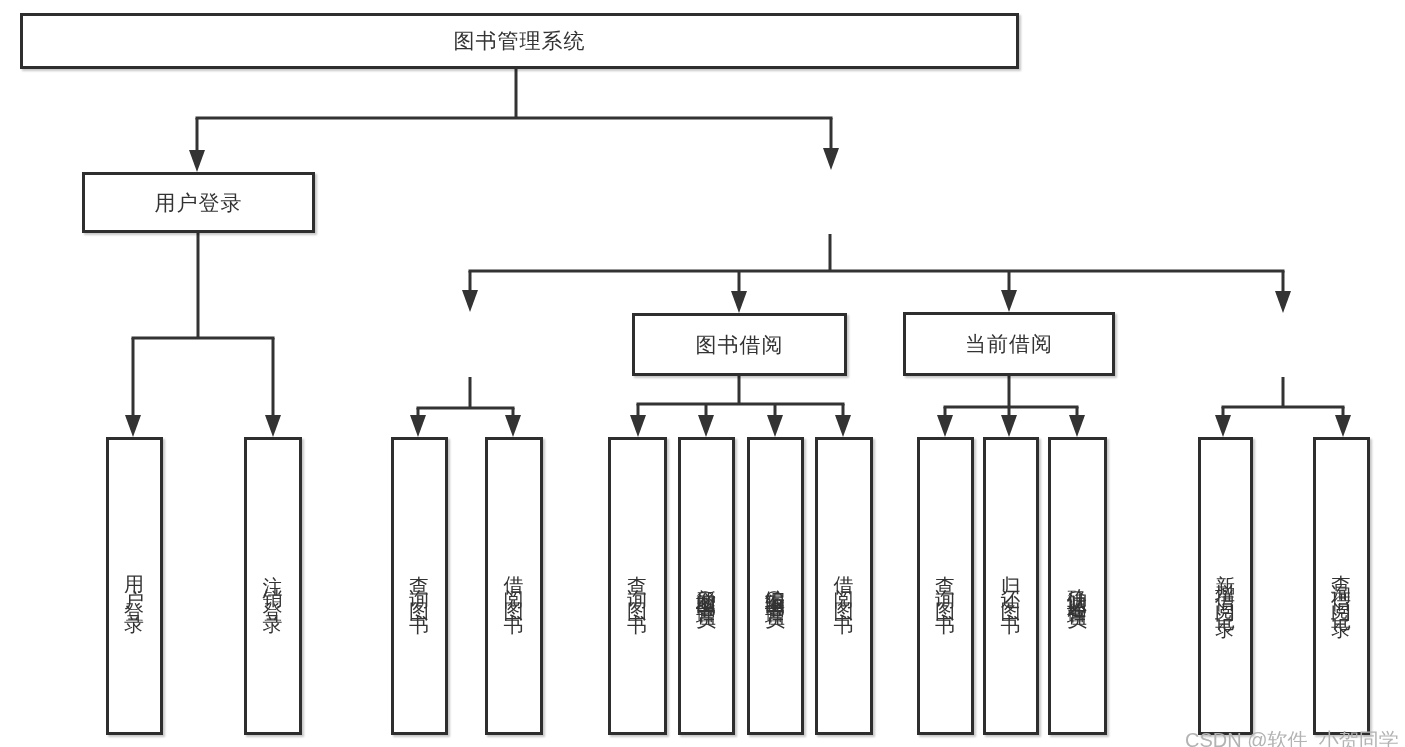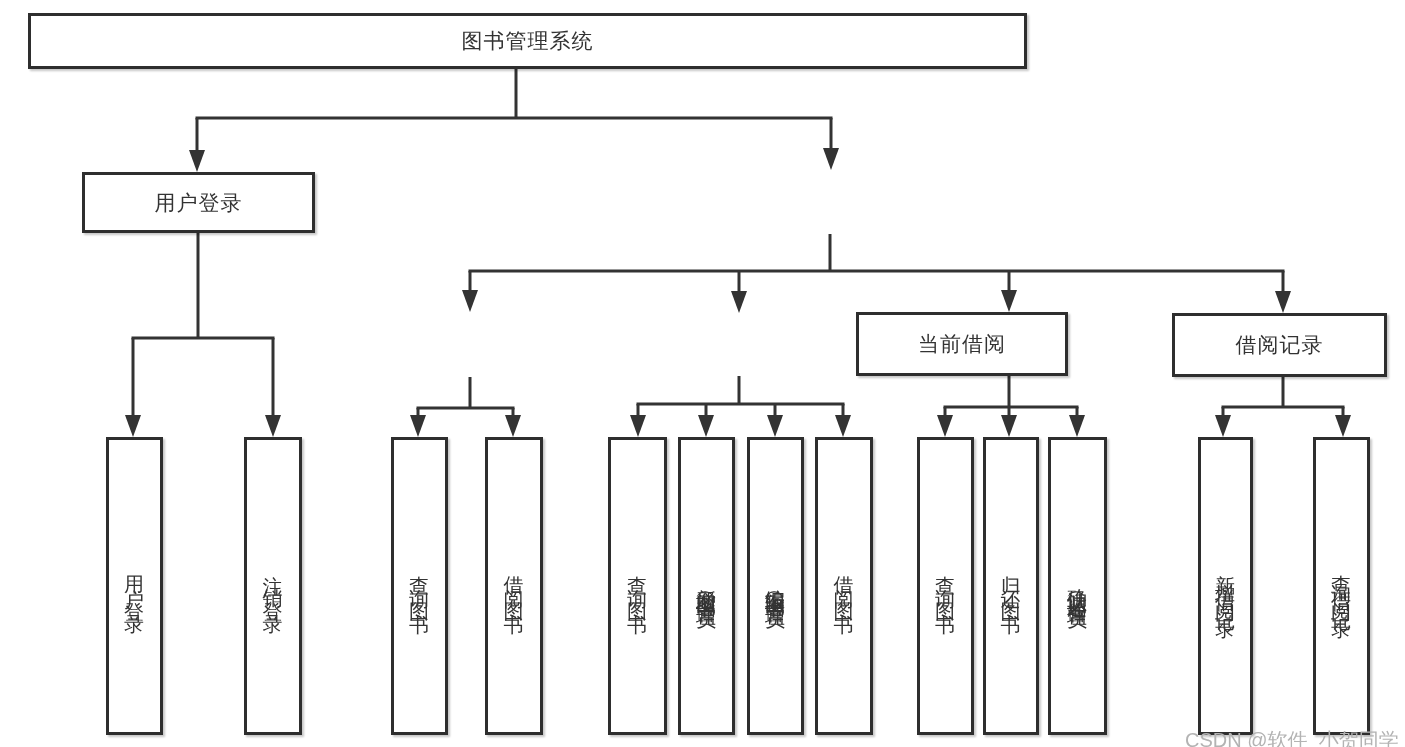--- a/index.html
+++ b/index.html
@@ -123,33 +123,33 @@
       <polygon points="767,415 783,415 775,437"></polygon>
       <polygon points="835,415 851,415 843,437"></polygon>
       <polygon points="937,415 953,415 945,437"></polygon>
       <polygon points="1001,415 1017,415 1009,437"></polygon>
       <polygon points="1069,415 1085,415 1077,437"></polygon>
       <polygon points="1215,415 1231,415 1223,437"></polygon>
       <polygon points="1335,415 1351,415 1343,437"></polygon>
     </g>
   </svg>
 
-  <div class="node" style="left:28px; top:13px; width:999px; height:56px;">
+  <div class="node" style="left:20px; top:13px; width:999px; height:56px;">
     <span class="hlabel">图书管理系统</span>
   </div>
 
   <div class="node" style="left:82px; top:172px; width:233px; height:61px;">
     <span class="hlabel">用户登录</span>
   </div>
 
-  <div class="node" style="left:856px; top:312px; width:212px; height:64px;">
+  <div class="node" style="left:632px; top:313px; width:215px; height:63px;">
+    <span class="hlabel">图书借阅</span>
+  </div>
+  <div class="node" style="left:903px; top:312px; width:212px; height:64px;">
     <span class="hlabel">当前借阅</span>
-  </div>
-  <div class="node" style="left:1172px; top:313px; width:215px; height:64px;">
-    <span class="hlabel">借阅记录</span>
   </div>
 
   <div class="node" style="left:106px; top:437px; width:57px; height:298px;">
     <span class="leaf-text ls-lg">用户登录</span>
   </div>
   <div class="node" style="left:244px; top:437px; width:58px; height:298px;">
     <span class="leaf-text ls-lg">注销登录</span>
   </div>
 
   <div class="node" style="left:391px; top:437px; width:57px; height:298px;">

